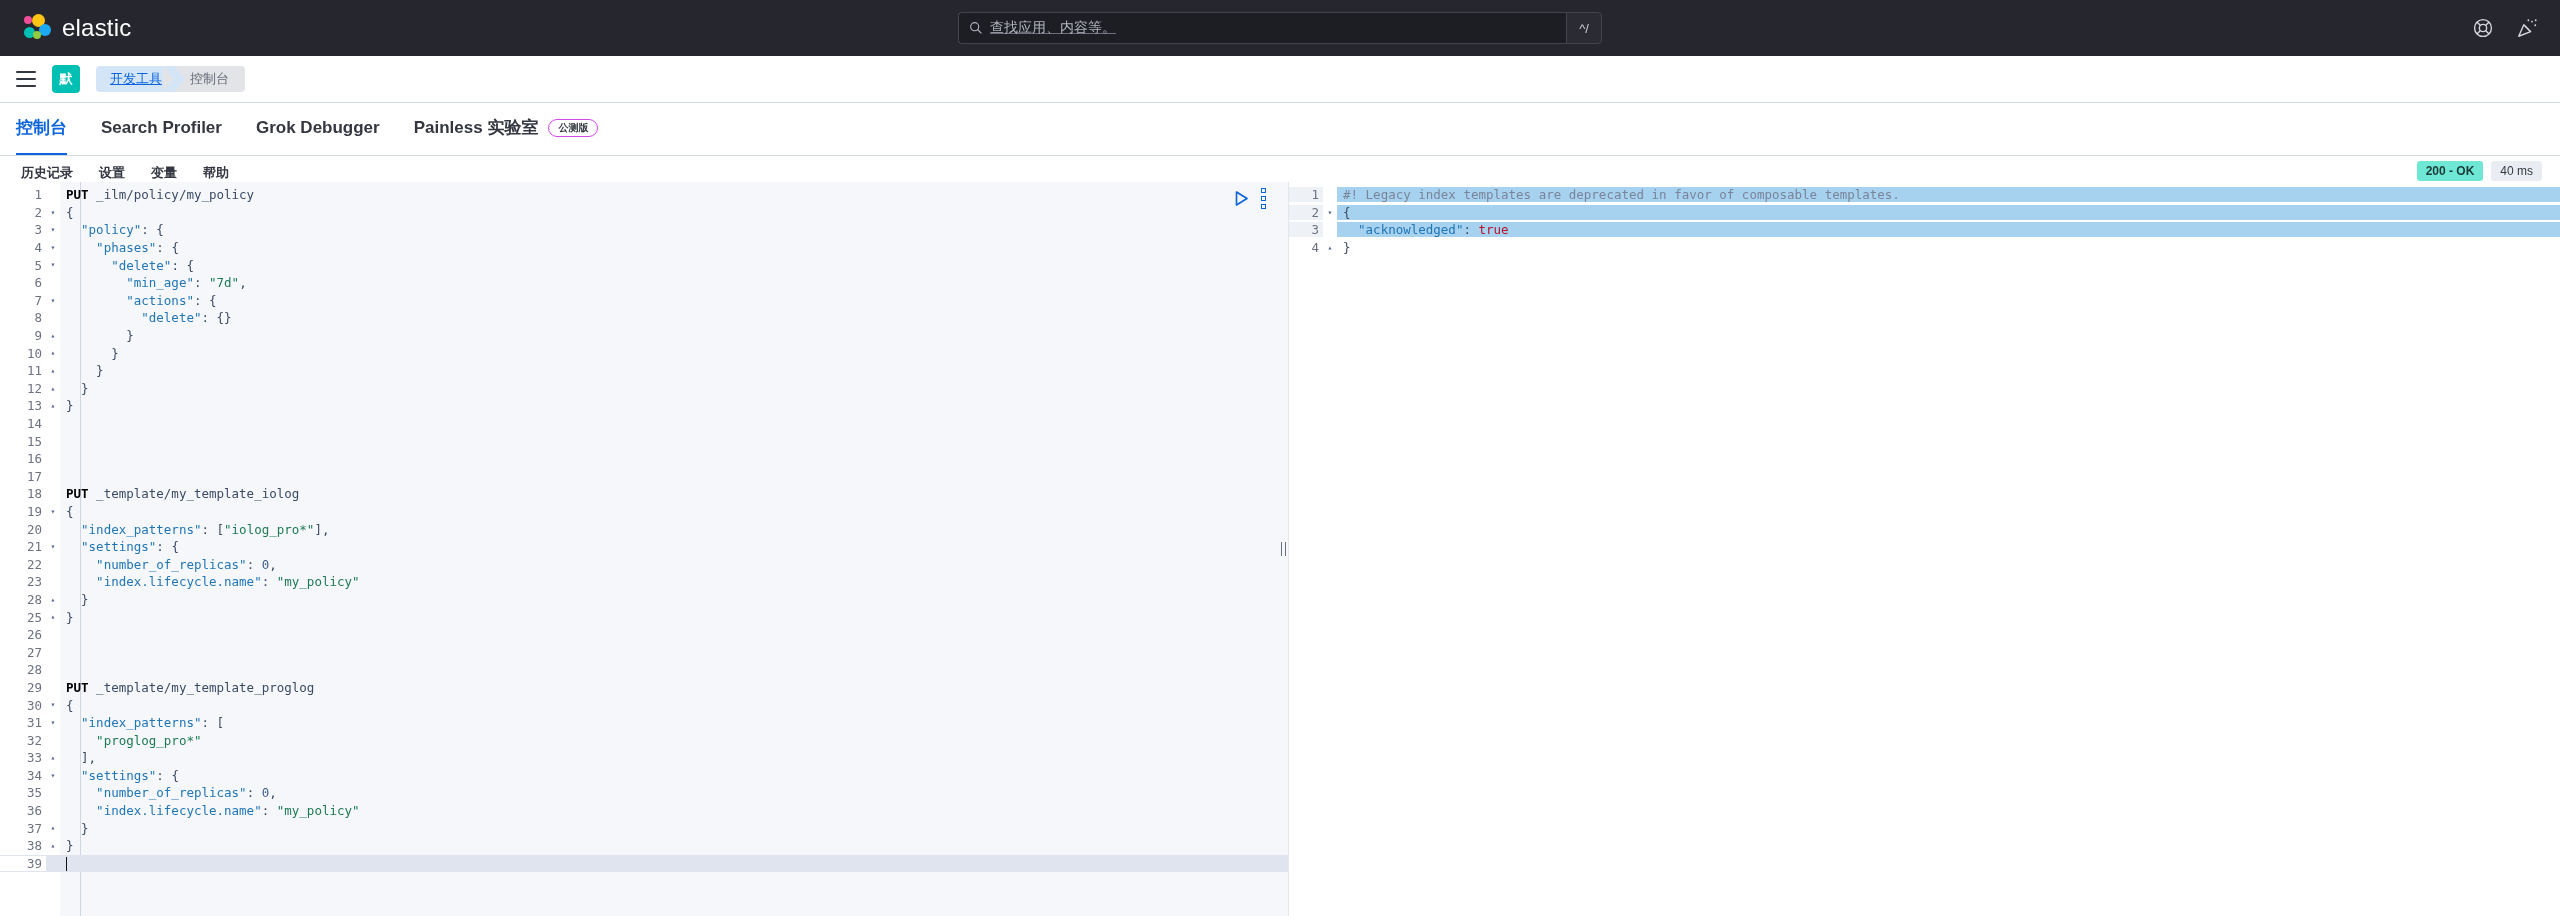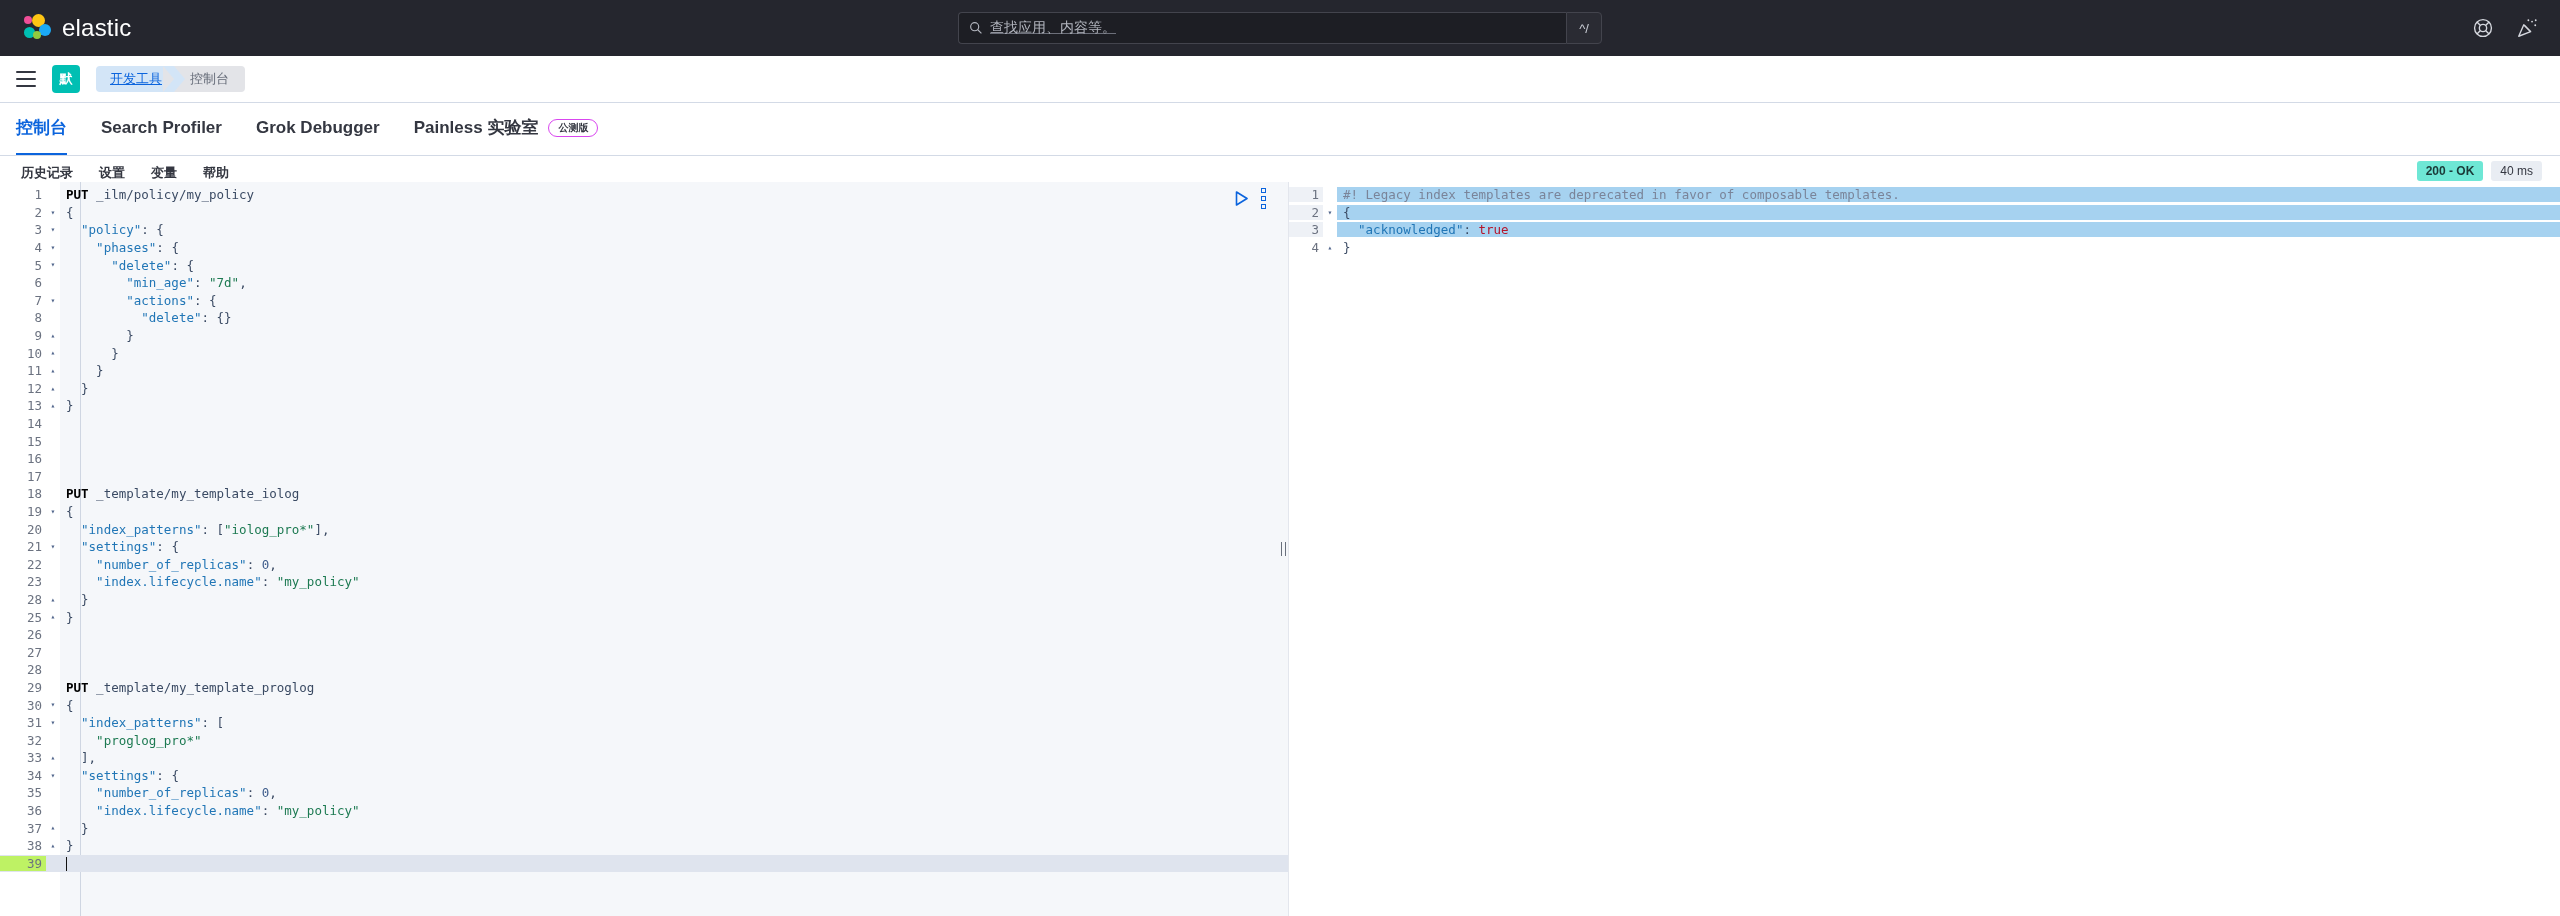--- a/index.html
+++ b/index.html
@@ -150,21 +150,21 @@
     color: #6b7280; font-size: 12.5px;
     font-family: "DejaVu Sans Mono", monospace;
     flex: 0 0 auto;
   }
   .fold {
     width: 14px; flex: 0 0 auto; text-align: center;
     color: #52668c; font-size: 8px; line-height: 17.6px;
   }
   .ctext { padding-left: 6px; flex: 1 1 auto; }
   #editor-pane .cline.hl-line { background: #dfe4ee; }
-  #editor-pane .cline.hl-line .lnum { background: #bef264; }
+  #editor-pane .cline.hl-line .lnum { background: #ffffff; }
 
   #output-pane .cline .lnum { width: 34px; }
   #output-pane .cline.sel .ctext { background: #a6d2f0; display: inline-block; min-width: 100%; }
   #output-pane .cline.sel .lnum { background: #eef1f6; }
 
   .t-method { color: #000000; font-weight: 700; }
   .t-url    { color: #3a4a63; }
   .t-key    { color: #2176b6; }
   .t-str    { color: #1d7a52; }
   .t-num    { color: #3f5d8c; }

